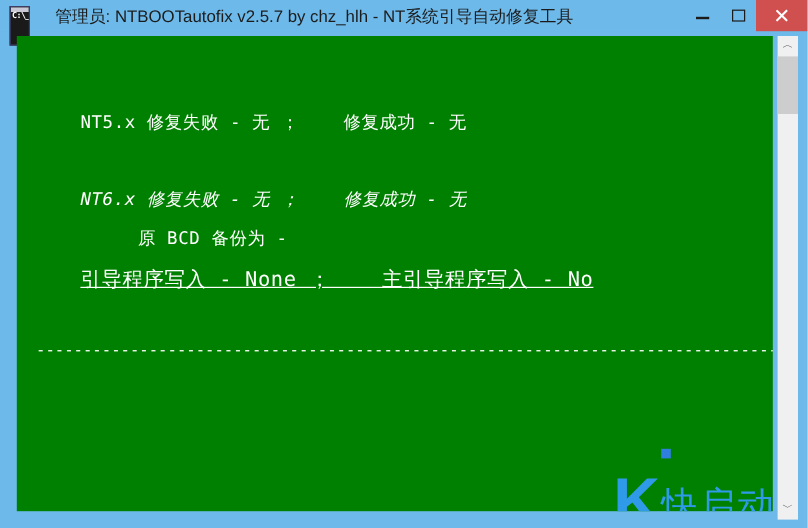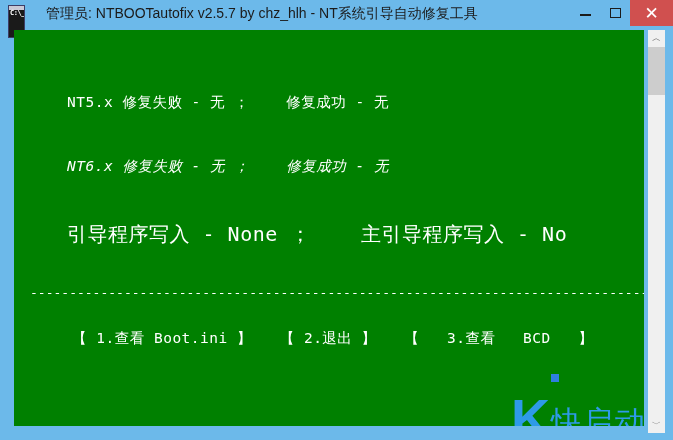--- a/index.html
+++ b/index.html
@@ -121,21 +121,21 @@
   .line {
     position: absolute;
     white-space: pre;
     color: #ffffff;
     font-family: "DejaVu Sans Mono", "Liberation Mono", monospace;
   }
   .l1 { left: 53px;  top: 63px;  font-size: 14.5px; letter-spacing: 0.5px; }
   .l2 { left: 101px; top: 95px;  font-size: 14.5px; letter-spacing: 0.5px; }
   .l3 { left: 53px;  top: 127px; font-size: 14.5px; letter-spacing: 0.5px; font-style: italic; }
   .l4 { left: 101px; top: 159px; font-size: 14.5px; letter-spacing: 0.5px; }
-  .l5 { left: 53px;  top: 191px; font-size: 20px; letter-spacing: 0.5px; }
+  .l5 { left: 53px;  top: 191px; font-size: 17px; letter-spacing: 0.5px; text-decoration: underline; }
   .sep {
     left: 16px; top: 255px;
     font-size: 13px;
     letter-spacing: 0px;
     color: #ffffff;
   }
   .menu {
     left: 58px; top: 299px;
     font-size: 14.5px;
     letter-spacing: 0.5px;
@@ -235,25 +235,25 @@
         </div>
         <div class="win-btn close">
           <div class="glyph-close">✕</div>
         </div>
       </div>
     </div>
 
     <div class="console">
       <div class="line l1">NT5.x 修复失败 - 无 ；    修复成功 - 无</div>
       <div class="line l3">NT6.x 修复失败 - 无 ；    修复成功 - 无</div>
+      <div class="line l4">原 BCD 备份为 -</div>
       <div class="line l5">引导程序写入 - None ；    主引导程序写入 - No</div>
 
       <div class="line sep">--------------------------------------------------------------------------------------------</div>
 
-      <div class="line menu">【 1.查看 Boot.ini 】   【 2.退出 】   【   3.查看   BCD   】</div>
 
       <div class="cursor"></div>
 
       <div class="watermark">
         <div class="wm-k">K</div>
         <div class="wm-cn">快启动</div>
 
       </div>
     </div>
 

